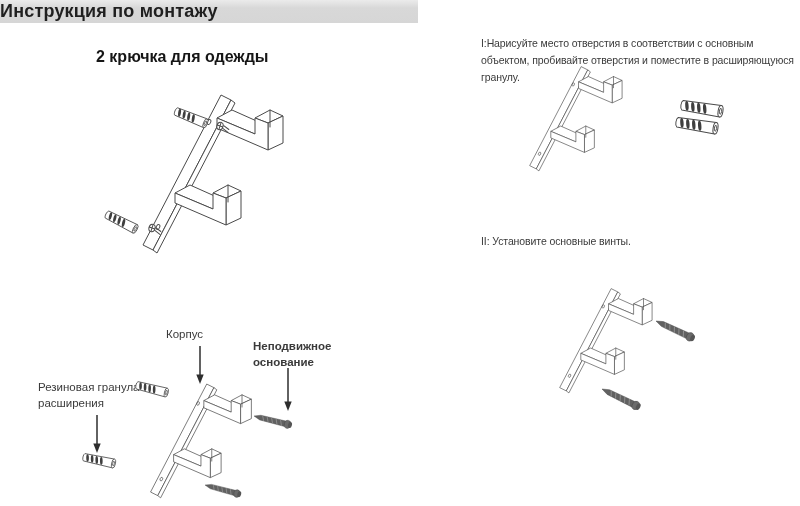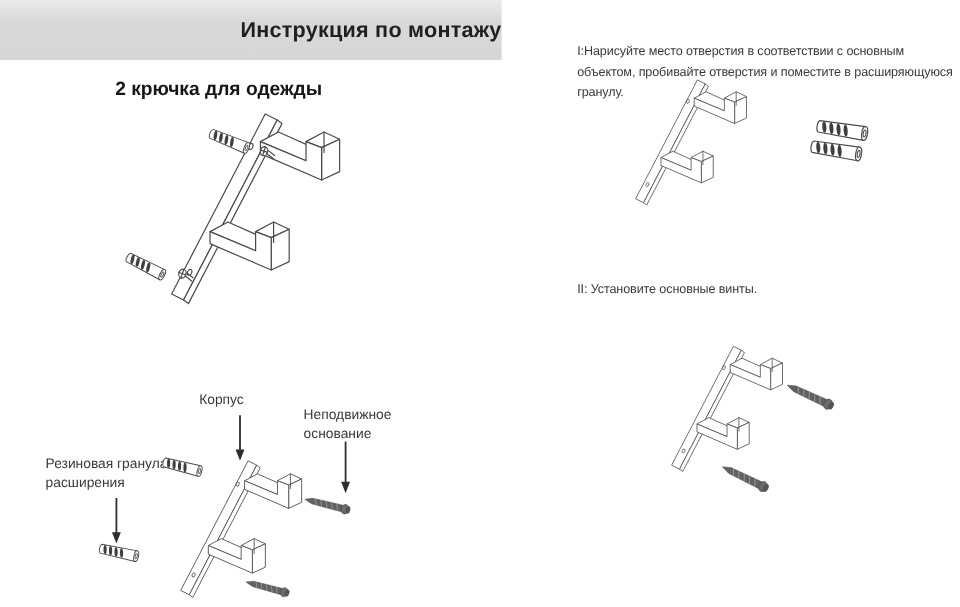--- a/index.html
+++ b/index.html
@@ -3,42 +3,42 @@
 <meta charset="utf-8">
 <style>
   html,body{margin:0;padding:0;}
   body{
     width:800px;height:506px;position:relative;overflow:hidden;
     background:#ffffff;
     font-family:"Liberation Sans", sans-serif;
     color:#333;
   }
   .banner{
-    position:absolute;left:0;top:0;width:418px;height:50px;
+    position:absolute;left:0;top:0;width:418px;height:23px;
     background:linear-gradient(180deg,#ebebeb 0%,#d8d8d8 35%,#d6d6d6 100%);
-    display:flex;align-items:center;justify-content:flex-end;
+    display:flex;align-items:center;justify-content:flex-start;
   }
   .banner h1{
     margin:0;font-size:18px;font-weight:600;color:#1f1f1f;letter-spacing:.2px;
   }
   .subtitle{
-    position:absolute;left:96px;top:66px;
+    position:absolute;left:96px;top:48px;
     font-size:16px;font-weight:600;color:#161616;
   }
   .step{
     position:absolute;left:481px;width:322px;
     font-size:10.5px;line-height:1.62;color:#3a3a3a;letter-spacing:-0.1px;
   }
   .step-1{top:35px;}
   .step-2{top:233px;}
   .callout{
     position:absolute;font-size:11.5px;line-height:1.35;color:#3a3a3a;
   }
   .callout-korpus{left:166px;top:327px;}
-  .callout-fixed{left:253px;top:339px;width:92px;}
+  .callout-fixed{left:253px;top:339px;width:92px;font-weight:bold;}
   .callout-rubber{left:38px;top:380px;width:110px;}
   svg.overlay{position:absolute;left:0;top:0;}
   .ln{fill:#ffffff;stroke:#4a4a4a;stroke-width:1;stroke-linejoin:round;}
   .lnl{fill:none;stroke:#4a4a4a;stroke-width:1;stroke-linecap:round;}
   .hole{fill:none;stroke:#4a4a4a;stroke-width:.9;}
   .rib{fill:#3f3f3f;stroke:none;}
   .scr{fill:#616161;stroke:#474747;stroke-width:.4;}
   .thr{fill:none;stroke:#9d9d9d;stroke-width:.7;}
   .scr2{fill:#6b6b6b;stroke:#474747;stroke-width:.5;}
   .scr3{fill:#555;stroke:none;}

